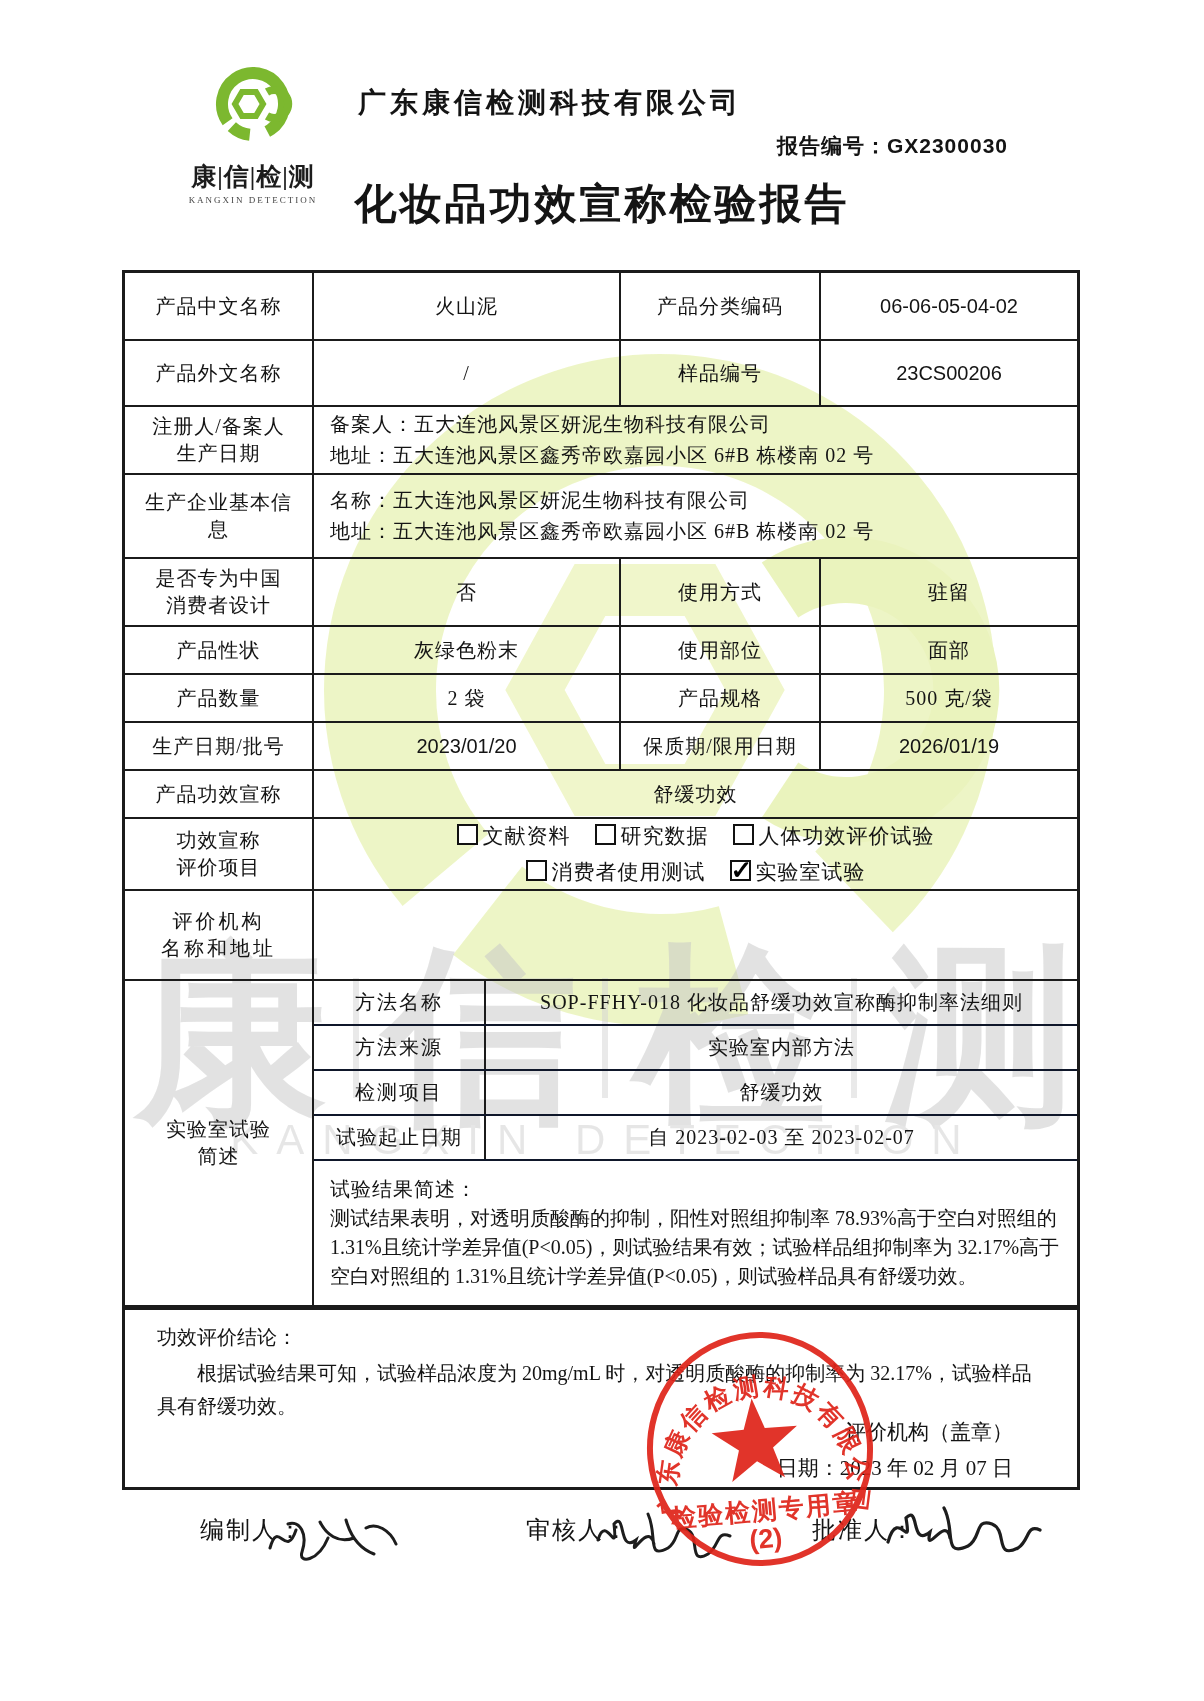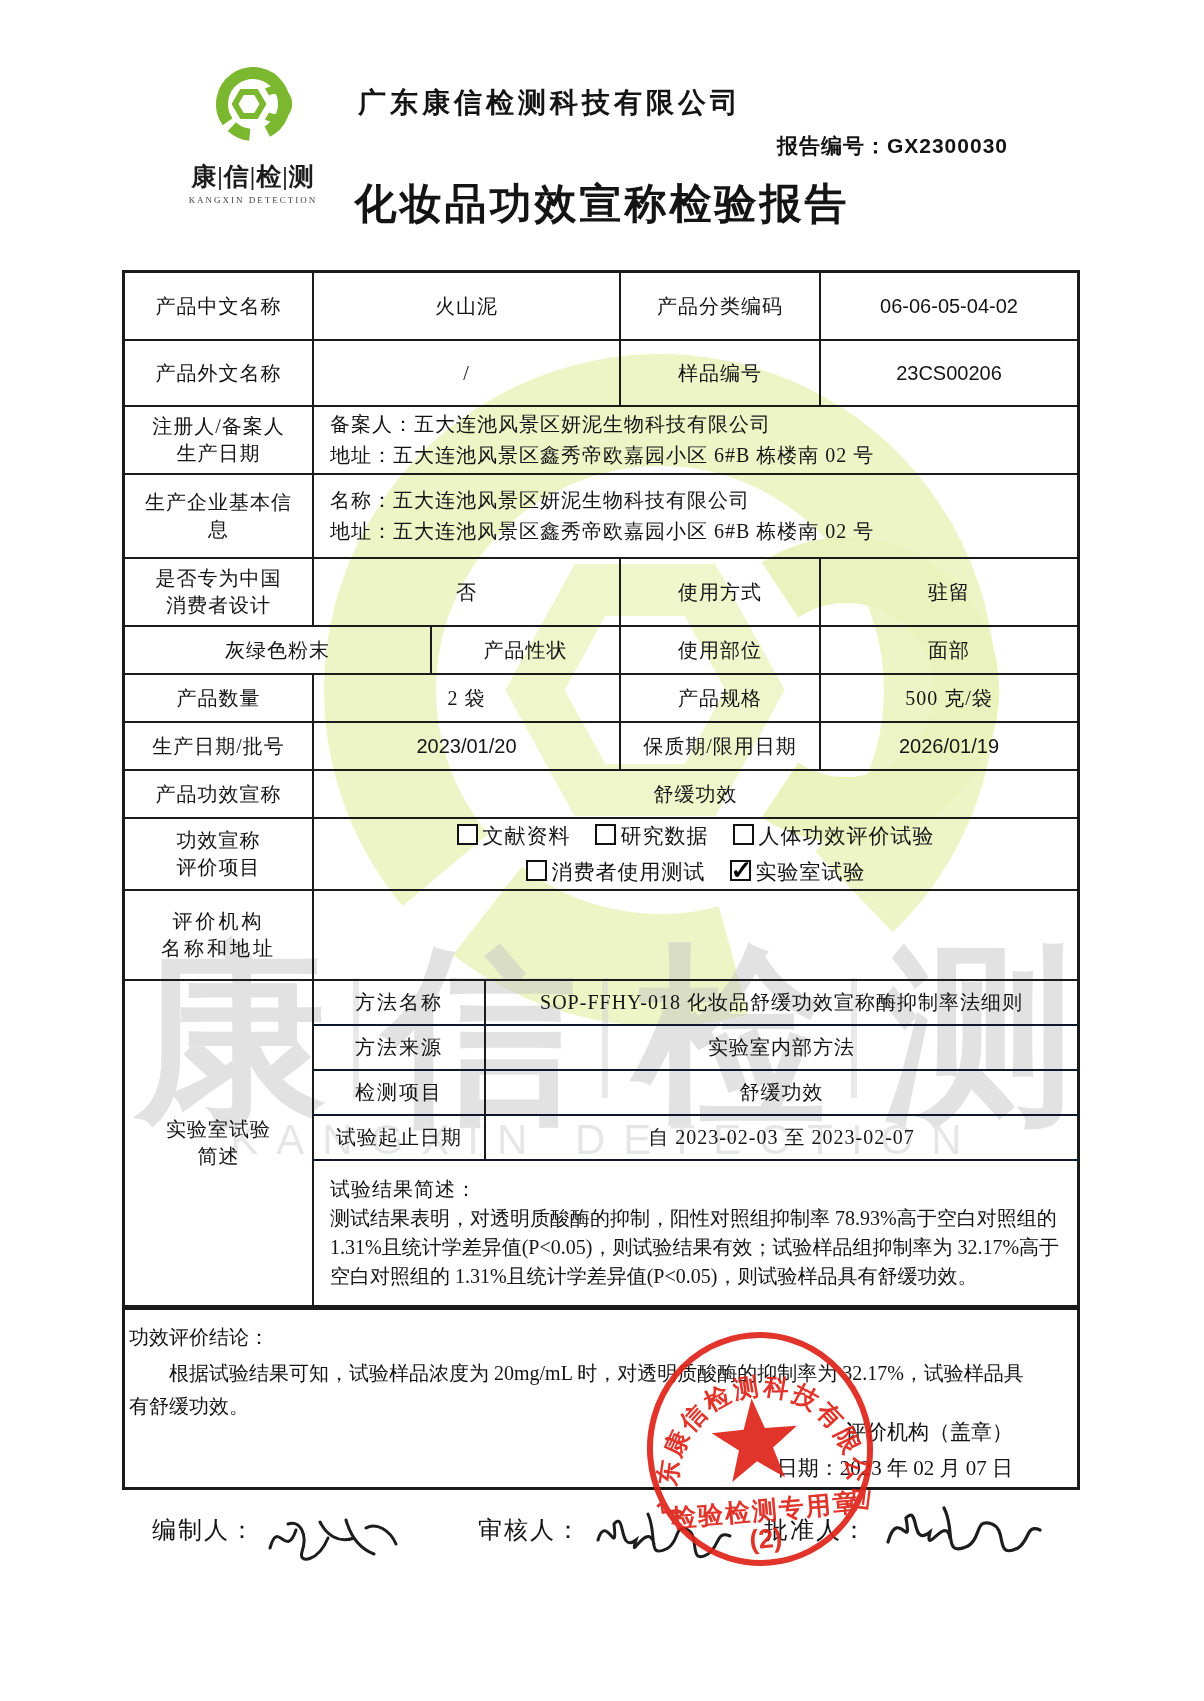--- a/index.html
+++ b/index.html
@@ -54,28 +54,28 @@
   
   .lab-right{flex:1;display:flex;flex-direction:column;}
   .subrow{display:flex;border-bottom:2px solid #0f172a;height:45px;box-sizing:border-box;}
   .sl{width:172px;border-right:2px solid #1b1b1b;box-sizing:border-box;display:flex;
       align-items:center;justify-content:center;letter-spacing:2px;}
   .sv{flex:1;display:flex;align-items:center;justify-content:center;letter-spacing:1px;}
   .results{flex:1;padding:14px 14px 0 16px;text-align:left;font-size:20px;line-height:29px;}
   .results .rtitle{letter-spacing:1px;}
   
   .conclusion{position:relative;height:180px;border-top:1px solid #1b1b1b;
-      padding:14px 18px 0 4px;box-sizing:border-box;text-align:left;font-size:20px;}
+      padding:14px 18px 0 32px;box-sizing:border-box;text-align:left;font-size:20px;}
   .conclusion .ctext{margin-top:6px;text-indent:2em;line-height:33px;width:97%;}
   .agency{position:absolute;right:64px;top:104px;text-align:right;font-size:21px;line-height:36px;}
   
   .stamp{position:absolute;left:622px;top:1306px;z-index:5;opacity:.92;}
   
   .sig-row{position:absolute;left:0;top:1504px;width:1204px;height:80px;z-index:4;font-size:24px;}
-  .sig-label{position:absolute;top:10px;font-weight:normal;letter-spacing:2px;}
+  .sig-label{position:absolute;top:10px;font-weight:normal;letter-spacing:2px;margin-left:48px;}
   .sig-svg{position:absolute;}
 </style>
 </head>
 <body>
 
 <div class="page">
 
   <svg class="wm-logo" width="800" height="820" viewBox="0 0 800 820">
     <circle cx="400" cy="400" r="280" fill="none" stroke="#ebf4bd" stroke-width="112" stroke-dasharray="1300 140 260 60" transform="rotate(140 400 400)"></circle>
     <path d="M330 300 L440 300 L495 400 L440 500 L330 500 L275 400 Z" fill="none" stroke="#eef5c2" stroke-width="52"></path>
@@ -147,22 +147,22 @@
 
     <div class="row h70">
       <div class="c c1">是否专为中国
 消费者设计</div>
       <div class="c c2">否</div>
       <div class="c c3">使用方式</div>
       <div class="c c4">驻留</div>
     </div>
 
     <div class="row h48">
+      <div class="c c1">产品性状</div>
       <div class="c c2">灰绿色粉末</div>
-      <div class="c c1">产品性状</div>
       <div class="c c3">使用部位</div>
       <div class="c c4">面部</div>
     </div>
 
     <div class="row h48">
       <div class="c c1">产品数量</div>
       <div class="c c2">2 袋</div>
       <div class="c c3">产品规格</div>
       <div class="c c4">500 克/袋</div>
     </div>

